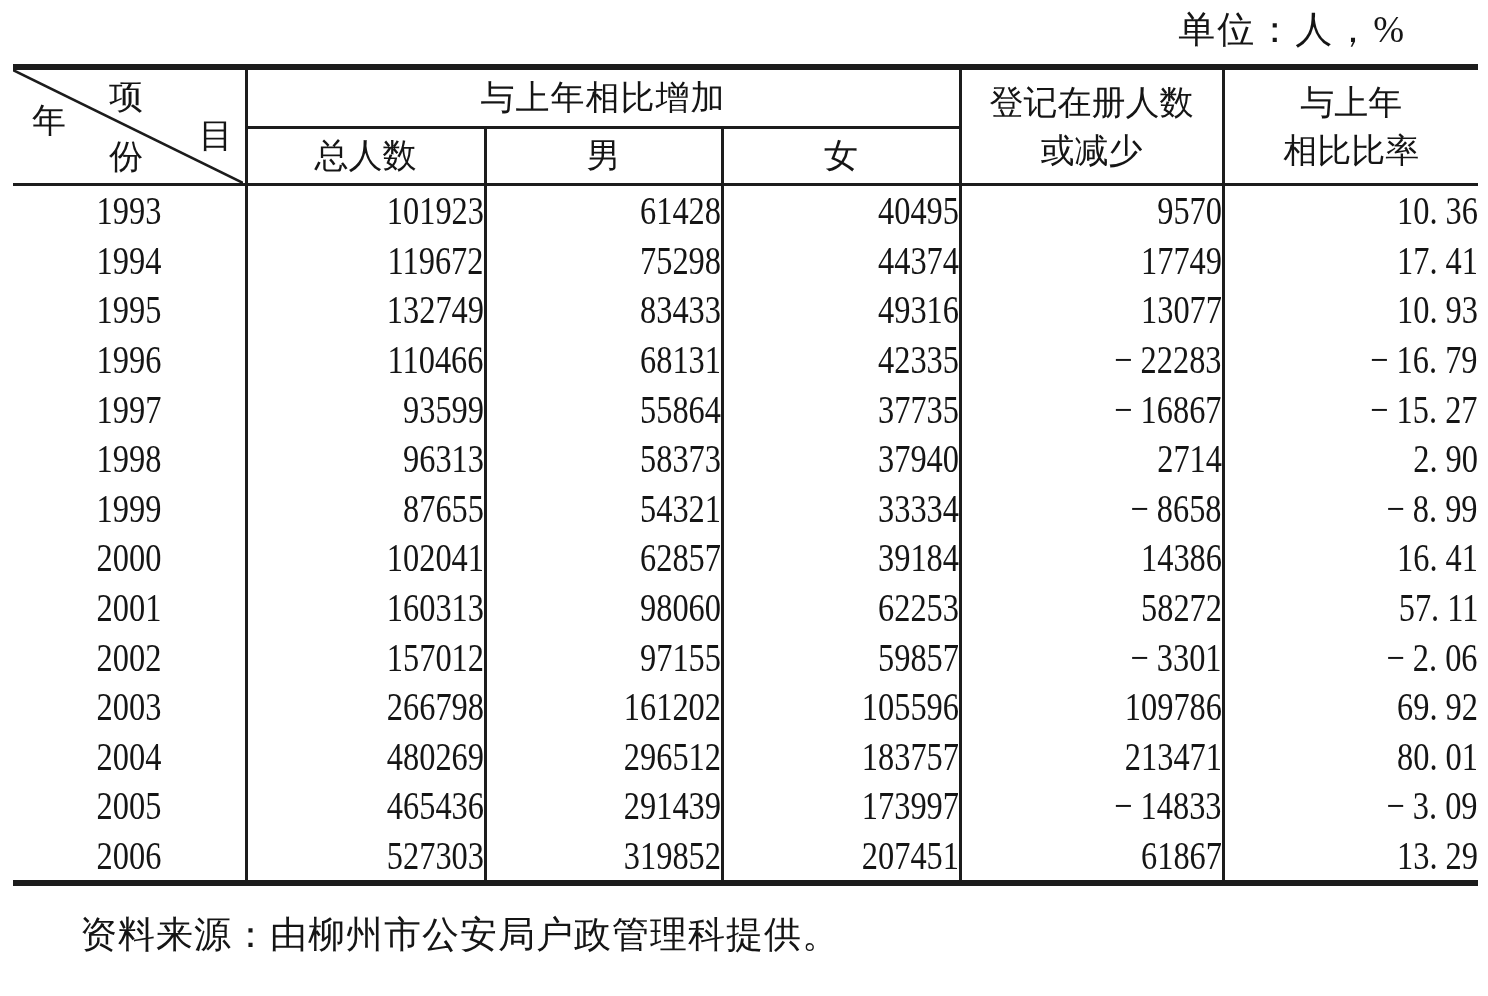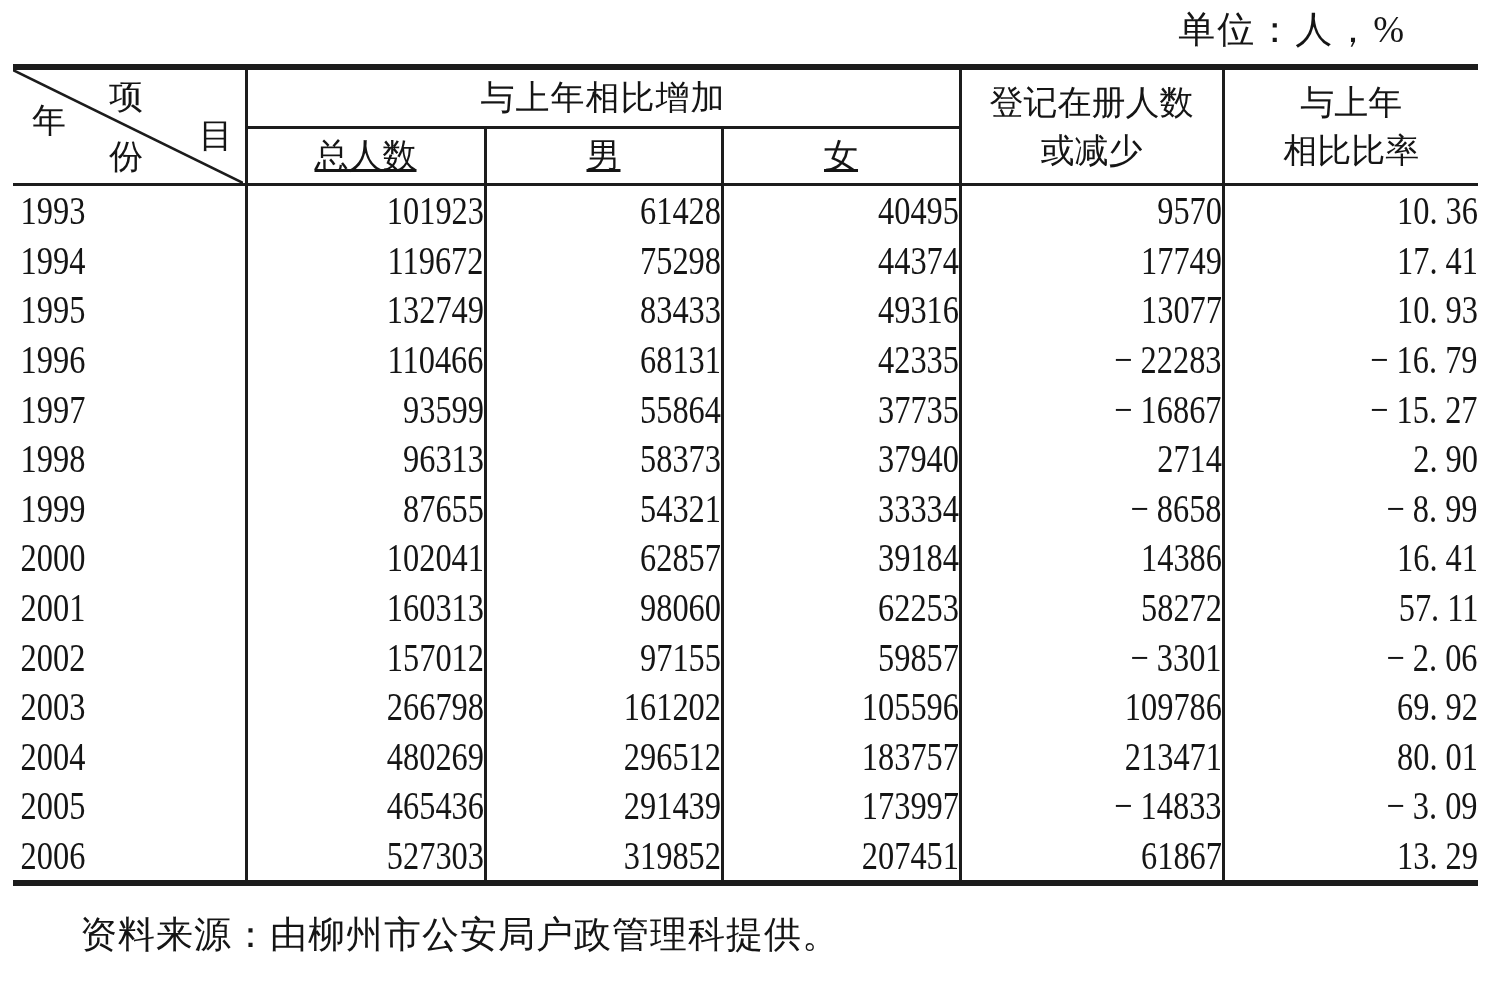--- a/index.html
+++ b/index.html
@@ -31,41 +31,41 @@
     border-bottom: 6px solid #1c1c1c;
   }
   table.stat-table th, table.stat-table td {
     padding: 0;
     font-weight: normal;
     vertical-align: middle;
   }
 
   thead th { font-size: 34px; }
   thead tr.h1 th { height: 56px; }
-  thead tr.h2 th { height: 54px; text-decoration: underline; }
+  thead tr.h2 th { height: 54px; }
 
   
   .br { border-right: 3px solid #1c1c1c; }
   
   .hb { border-bottom: 3px solid #1c1c1c; }
 
   th.corner { position: relative; }
   th.corner svg.diag { position: absolute; left: 0; top: 0; display: block; }
   th.corner .cch { position: absolute; font-size: 34px; line-height: 34px; white-space: nowrap; }
   .c-item1 { left: 96px;  top: 10px; }
   .c-item2 { left: 186px; top: 49px; }
   .c-year1 { left: 19px;  top: 34px; }
   .c-year2 { left: 96px;  top: 70px; }
 
   th.group { text-align: center; letter-spacing: 1px; border-bottom: 3px solid #1c1c1c; }
   th.sub   { text-align: center; }
   th.two-line { text-align: center; line-height: 48px; }
 
   tbody td { height: 49.6px; font-size: 40px; }
-  td.td-year   { text-align: left; }
+  td.td-year   { text-align: center; }
   td.td-num    { text-align: right; }
   td.td-total  { padding-right: 62px; }
   td.td-male   { padding-right: 64px; }
   td.td-female { padding-right: 82px; text-align: right; }
   td.td-change { padding-right: 72px; }
   td.td-rate   { padding-right: 72px; }
 
   .num {
     display: inline-block;
     transform: scaleX(0.81);

